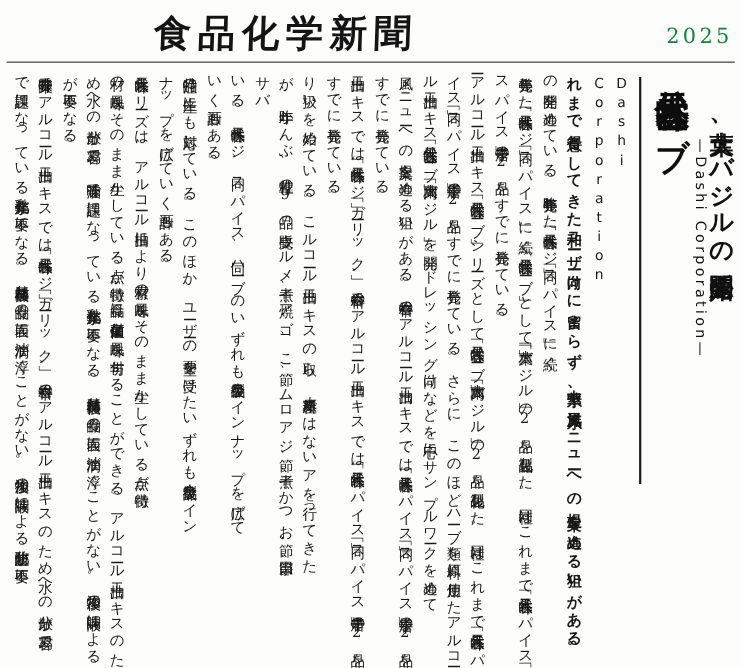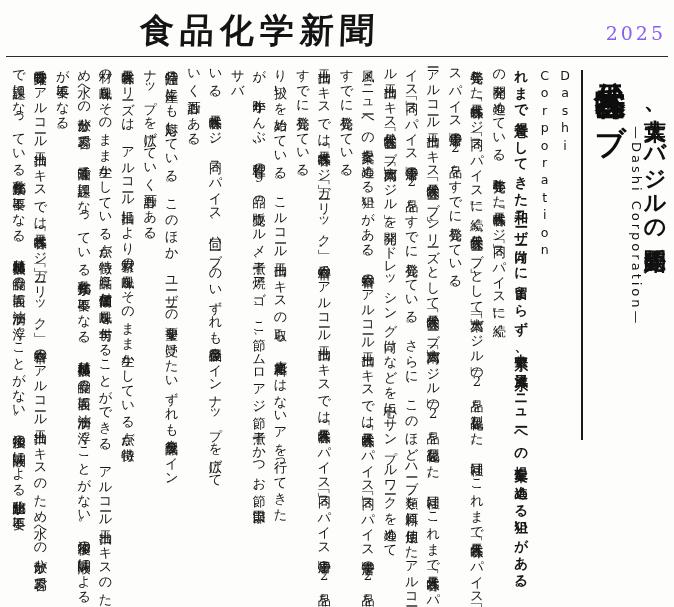--- a/index.html
+++ b/index.html
@@ -41,21 +41,21 @@
     white-space: nowrap;
     transform: skewX(-2deg);
   }
   .masthead-date {
     position: absolute;
     right: 8px;
     top: 18px;
     font-family: "DejaVu Serif", serif;
     font-size: 19px;
     letter-spacing: 3px;
-    color: #8b5cf6;
+    color: #15803d;
   }
   .rule {
     position: absolute;
     left: 6px;
     right: 6px;
     top: 56px;
     border-top: 1px solid #2a2a2a;
   }
   
   .article {

